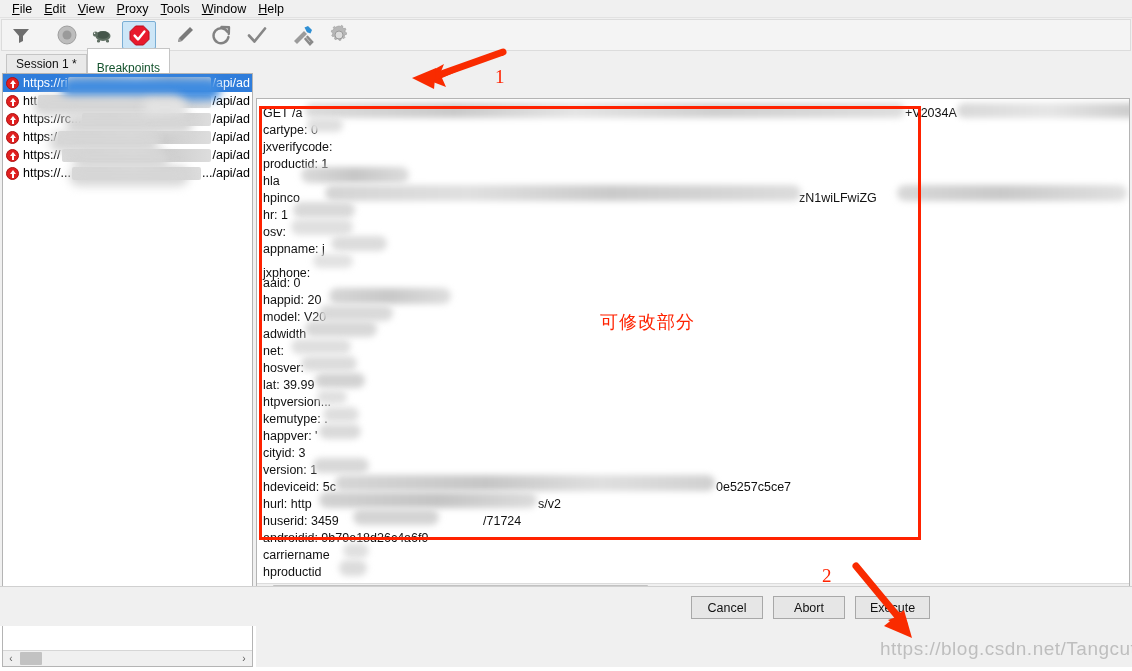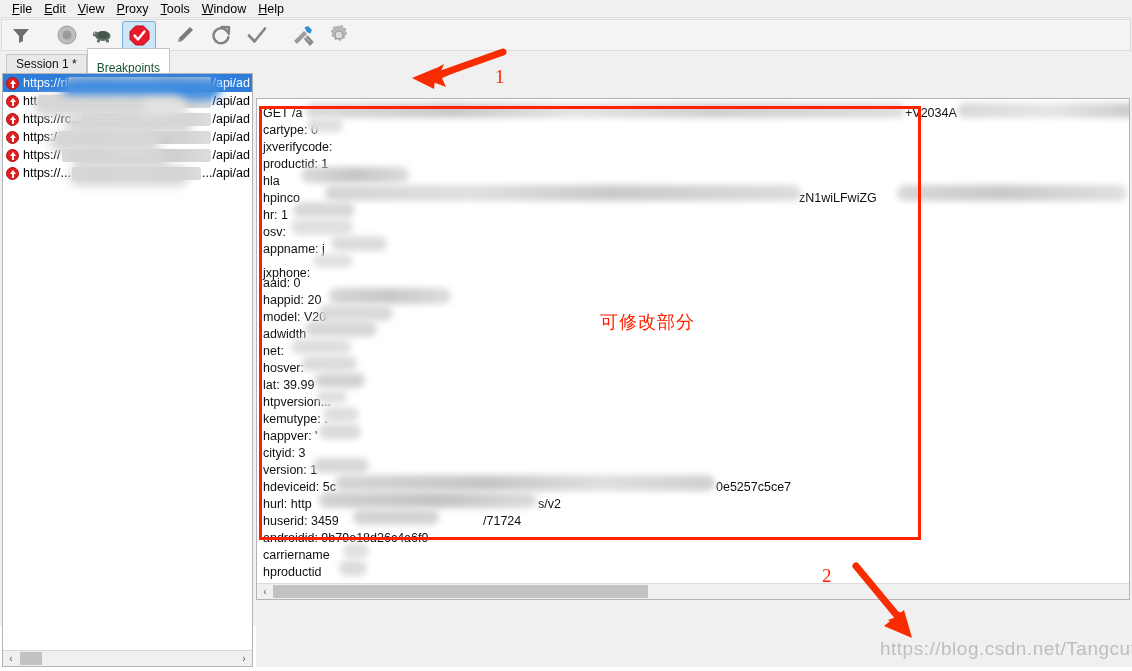--- a/index.html
+++ b/index.html
@@ -509,20 +509,25 @@
         <div class="hs-track">
           <div class="hs-thumb" style="width:375px;"></div>
         </div>
       </div>
     </div>
 
   </div>
 
   <div class="right-edge"></div>
 
+  <div class="btnbar">
+    <button class="dlgbtn" style="left:691px;">Cancel</button>
+    <button class="dlgbtn" style="left:773px;">Abort</button>
+    <button class="dlgbtn" style="left:855px;">Execute</button>
+  </div>
 
   <div class="redbox" style="left:259px;top:106px;width:662px;height:434px;"></div>
 
   <svg class="arrow-svg" style="left:400px;top:47px;" width="110" height="48" viewBox="0 0 110 48">
     <path d="M104 4 L40 27 L44 17 L20 30 L46 40 L42 31 Z" fill="#f92b00"></path>
     <path d="M103 5 L30 31" stroke="#f92b00" stroke-width="7" stroke-linecap="round"></path>
     <path d="M12 31 L36 21 L34 42 Z" fill="#f92b00"></path>
   </svg>
   <div class="anno-num" style="left:495px;top:66px;">1</div>
 

